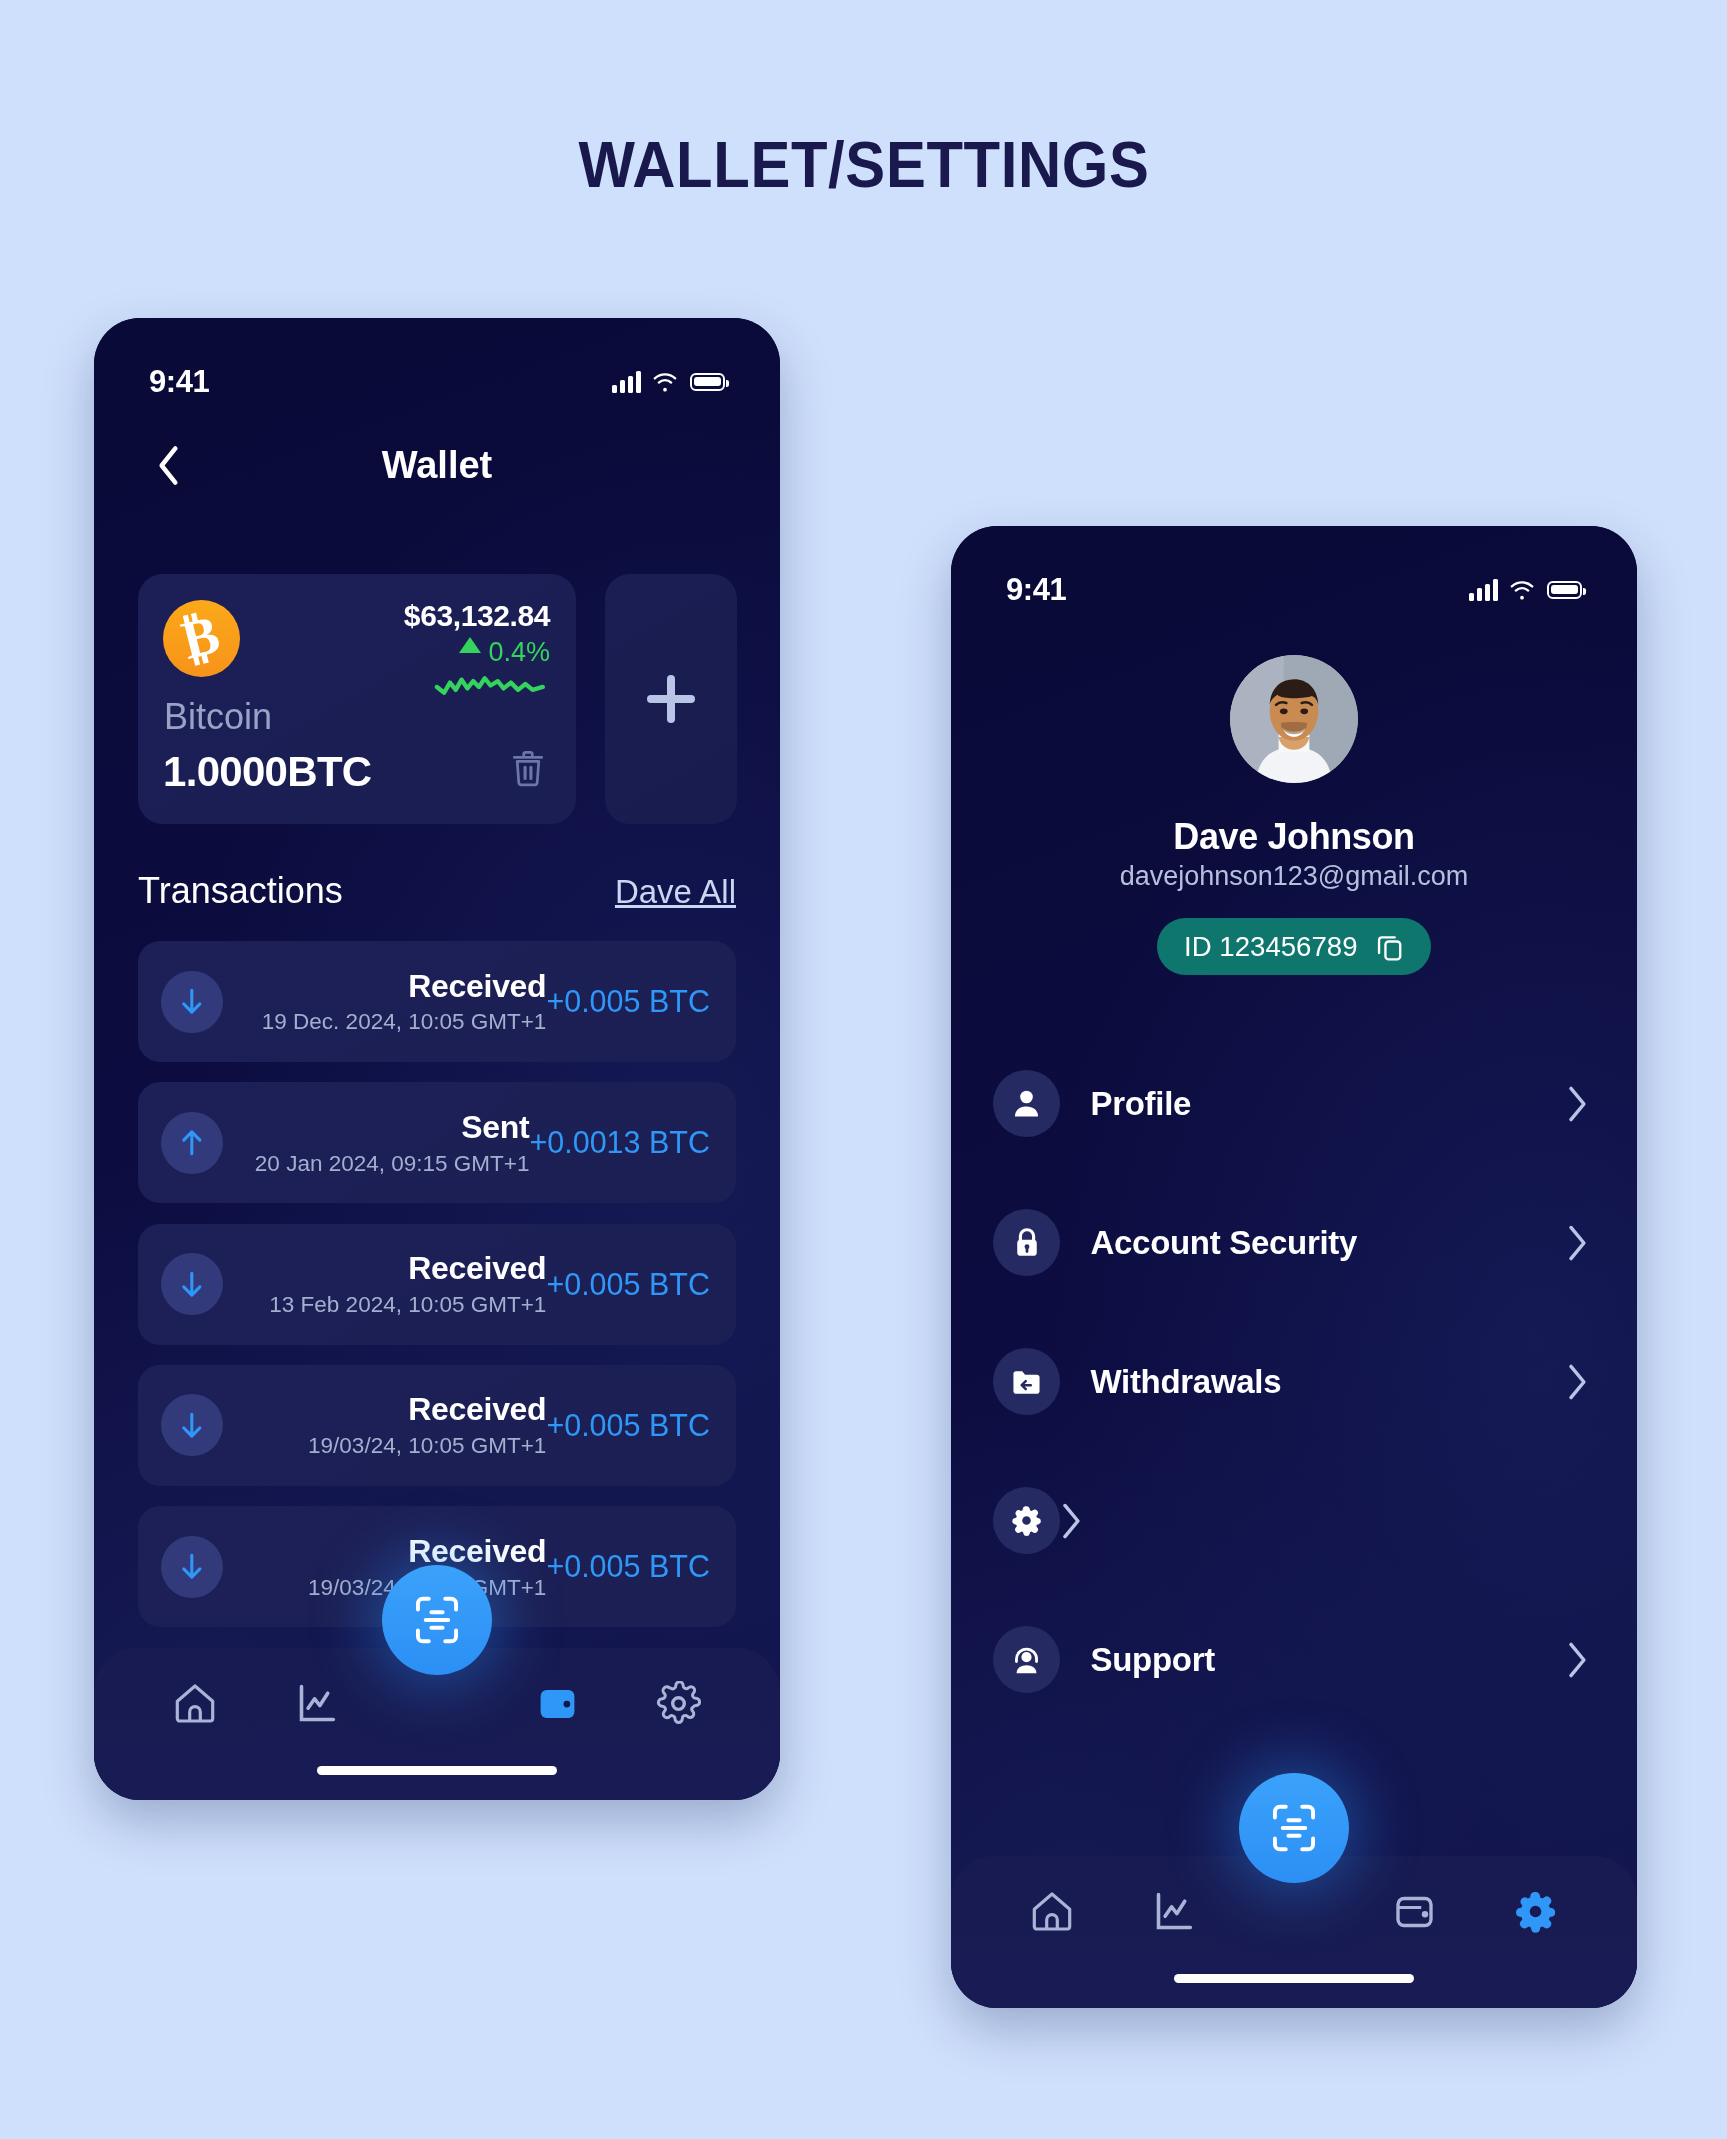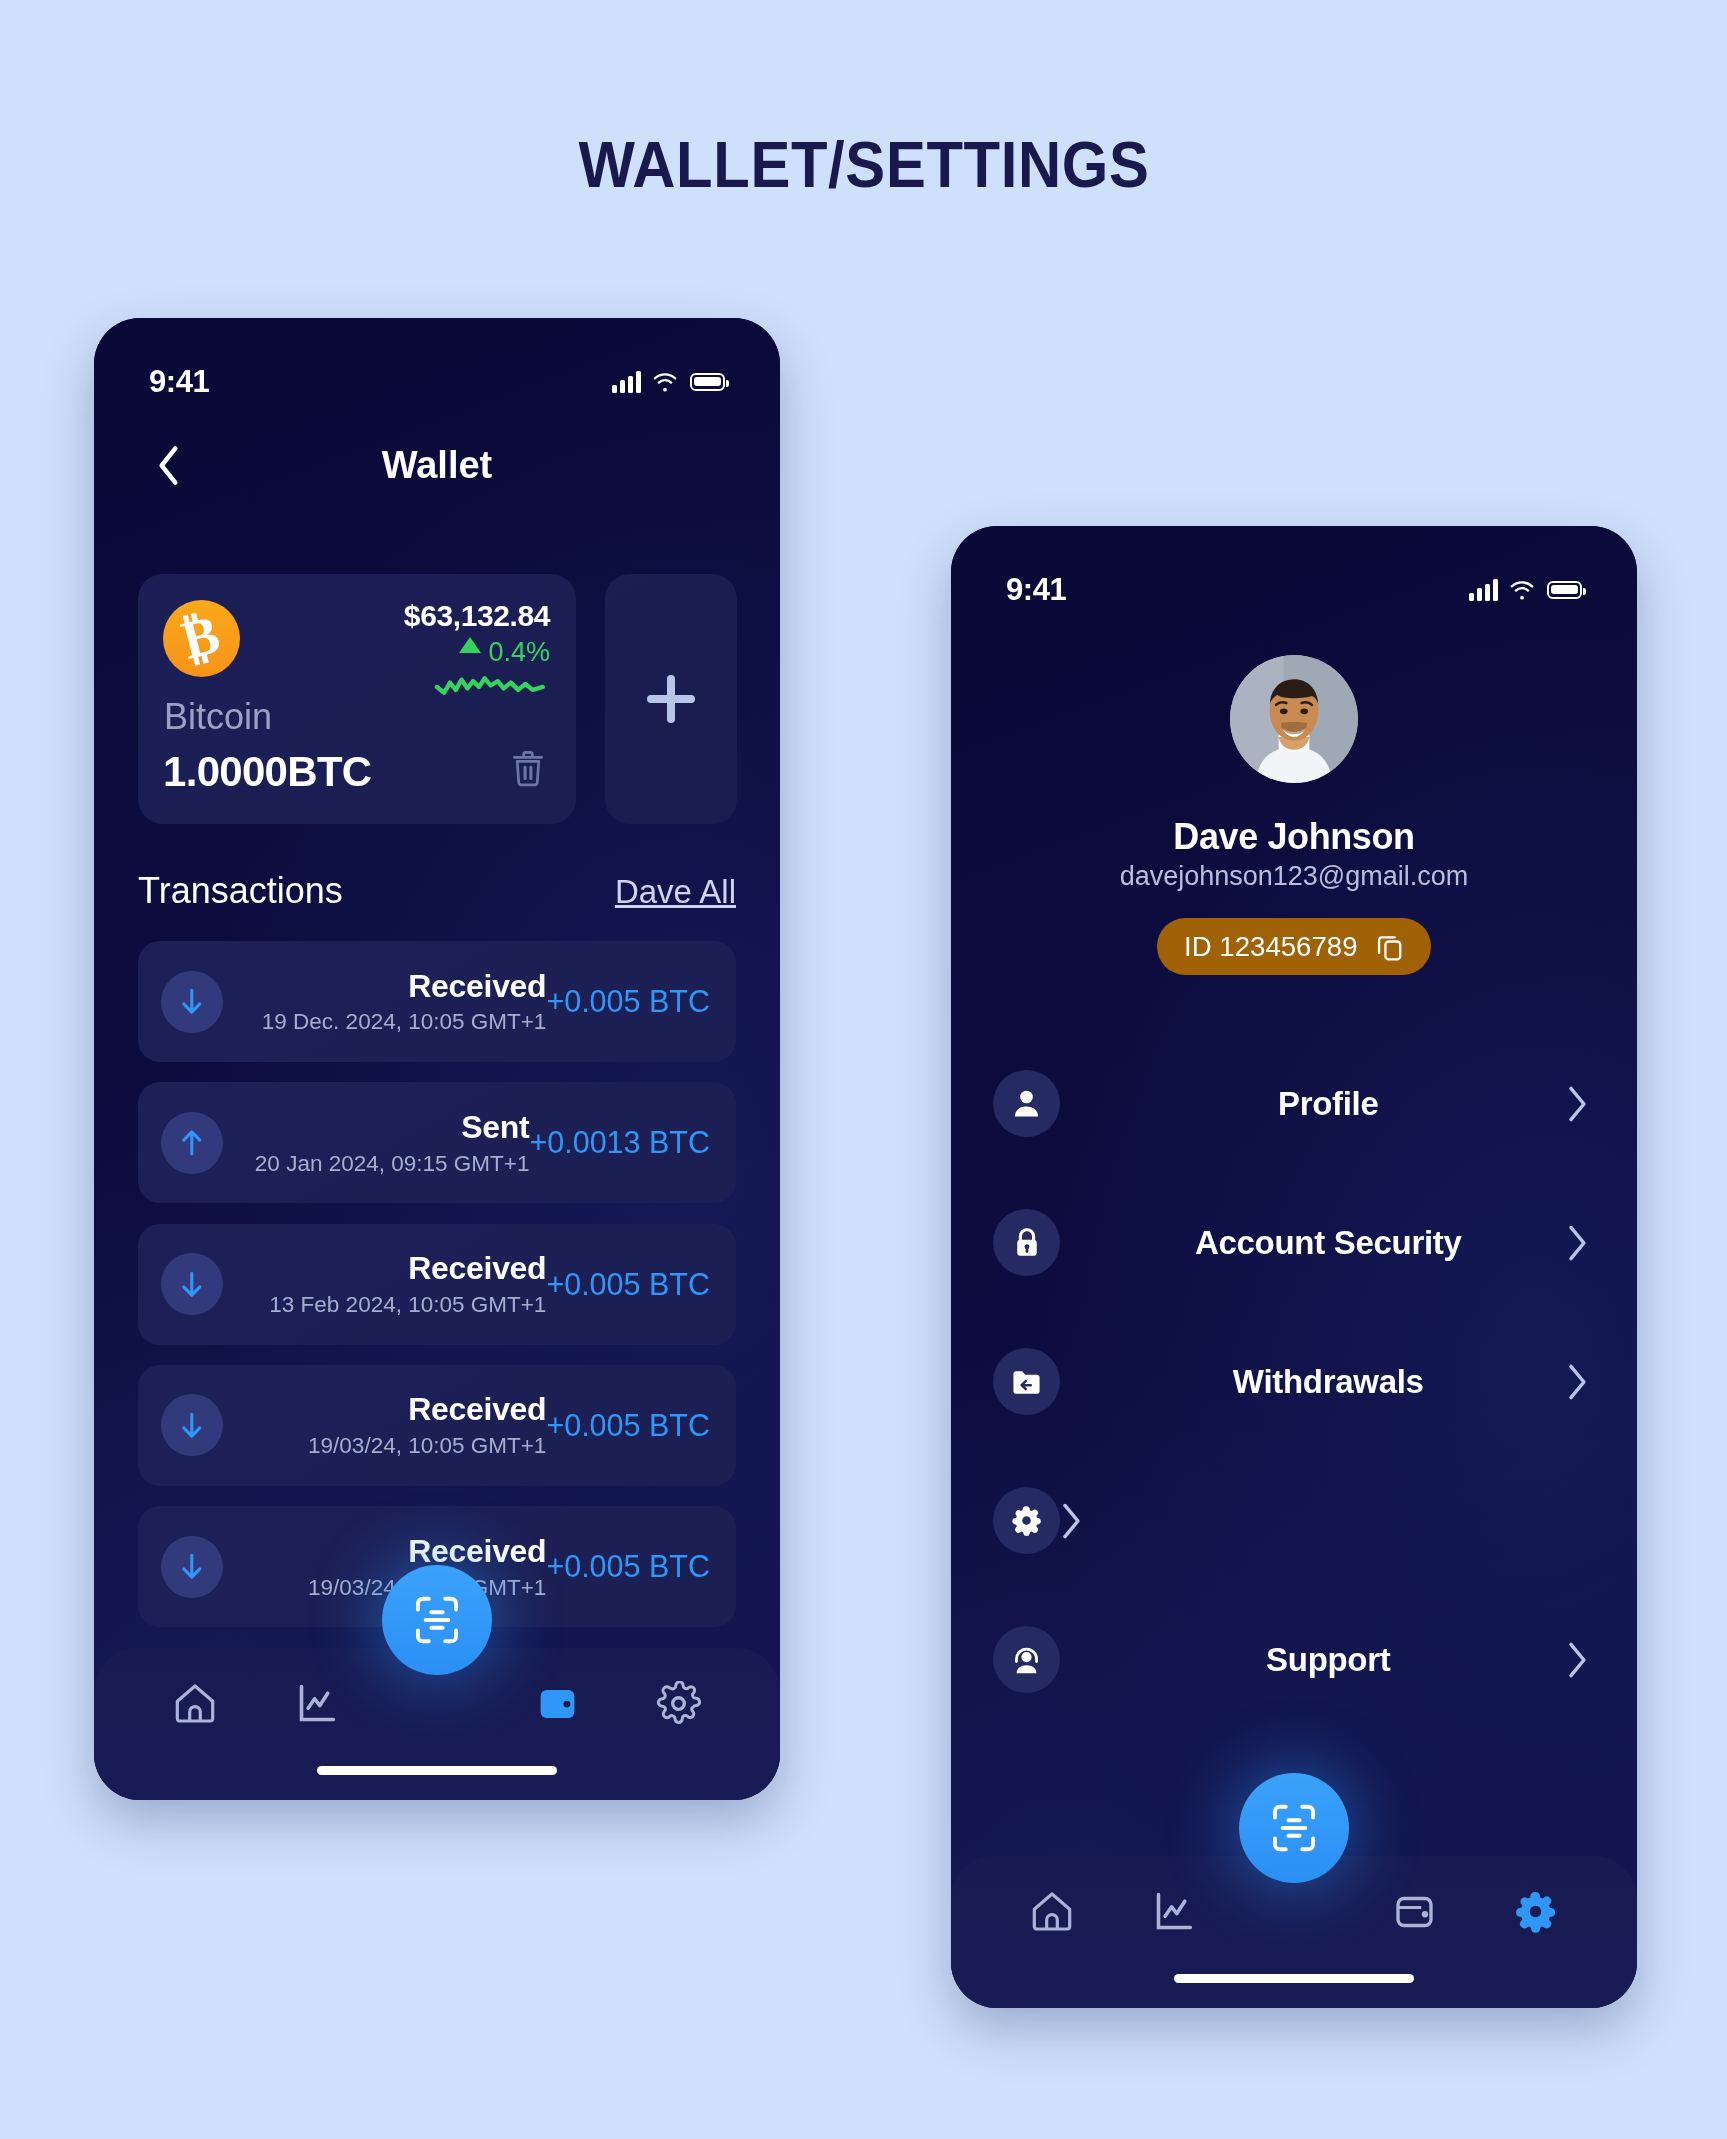--- a/index.html
+++ b/index.html
@@ -156,26 +156,26 @@
     background:#9aa6b8; position:relative;
   }
   .u-name { position:absolute; top:290px; left:0; right:0; text-align:center;
             color:#fff; font-size:36px; font-weight:700; letter-spacing:-0.4px;
             font-family:"Liberation Sans Narrow","Liberation Sans",sans-serif; }
   .u-mail { position:absolute; top:335px; left:0; right:0; text-align:center;
             color:#b6c0dd; font-size:27px;
             font-family:"Liberation Sans Narrow","Liberation Sans",sans-serif; }
   .id-pill-wrap { position:absolute; top:392px; left:0; right:0; display:flex; justify-content:center; }
   .id-pill {
-    background:#a16207; border-radius:29px; height:57px; padding:0 27.6px;
+    background:#0f766e; border-radius:29px; height:57px; padding:0 27.6px;
     display:flex; align-items:center; gap:17.4px; cursor:pointer;
   }
   .id-text { color:#fff; font-size:27.6px;
              font-family:"Liberation Sans Narrow","Liberation Sans",sans-serif; }
-  .menu { position:absolute; top:508px; left:42px; right:49px;text-align:center; }
+  .menu { position:absolute; top:508px; left:42px; right:49px; }
   .menu-item { height:139px; display:flex; align-items:center; cursor:pointer; }
   .menu-ico { width:67px; height:67px; border-radius:50%; background:#252a63;
               display:flex; align-items:center; justify-content:center; flex:0 0 67px; }
   .menu-label { margin-left:30.5px; flex:1 1 auto; color:#fff; font-size:33px; font-weight:700;
                 letter-spacing:-0.3px; font-family:"Liberation Sans Narrow","Liberation Sans",sans-serif; }
   .chev { flex:0 0 auto; }
 </style>
 </head>
 <body>
 

